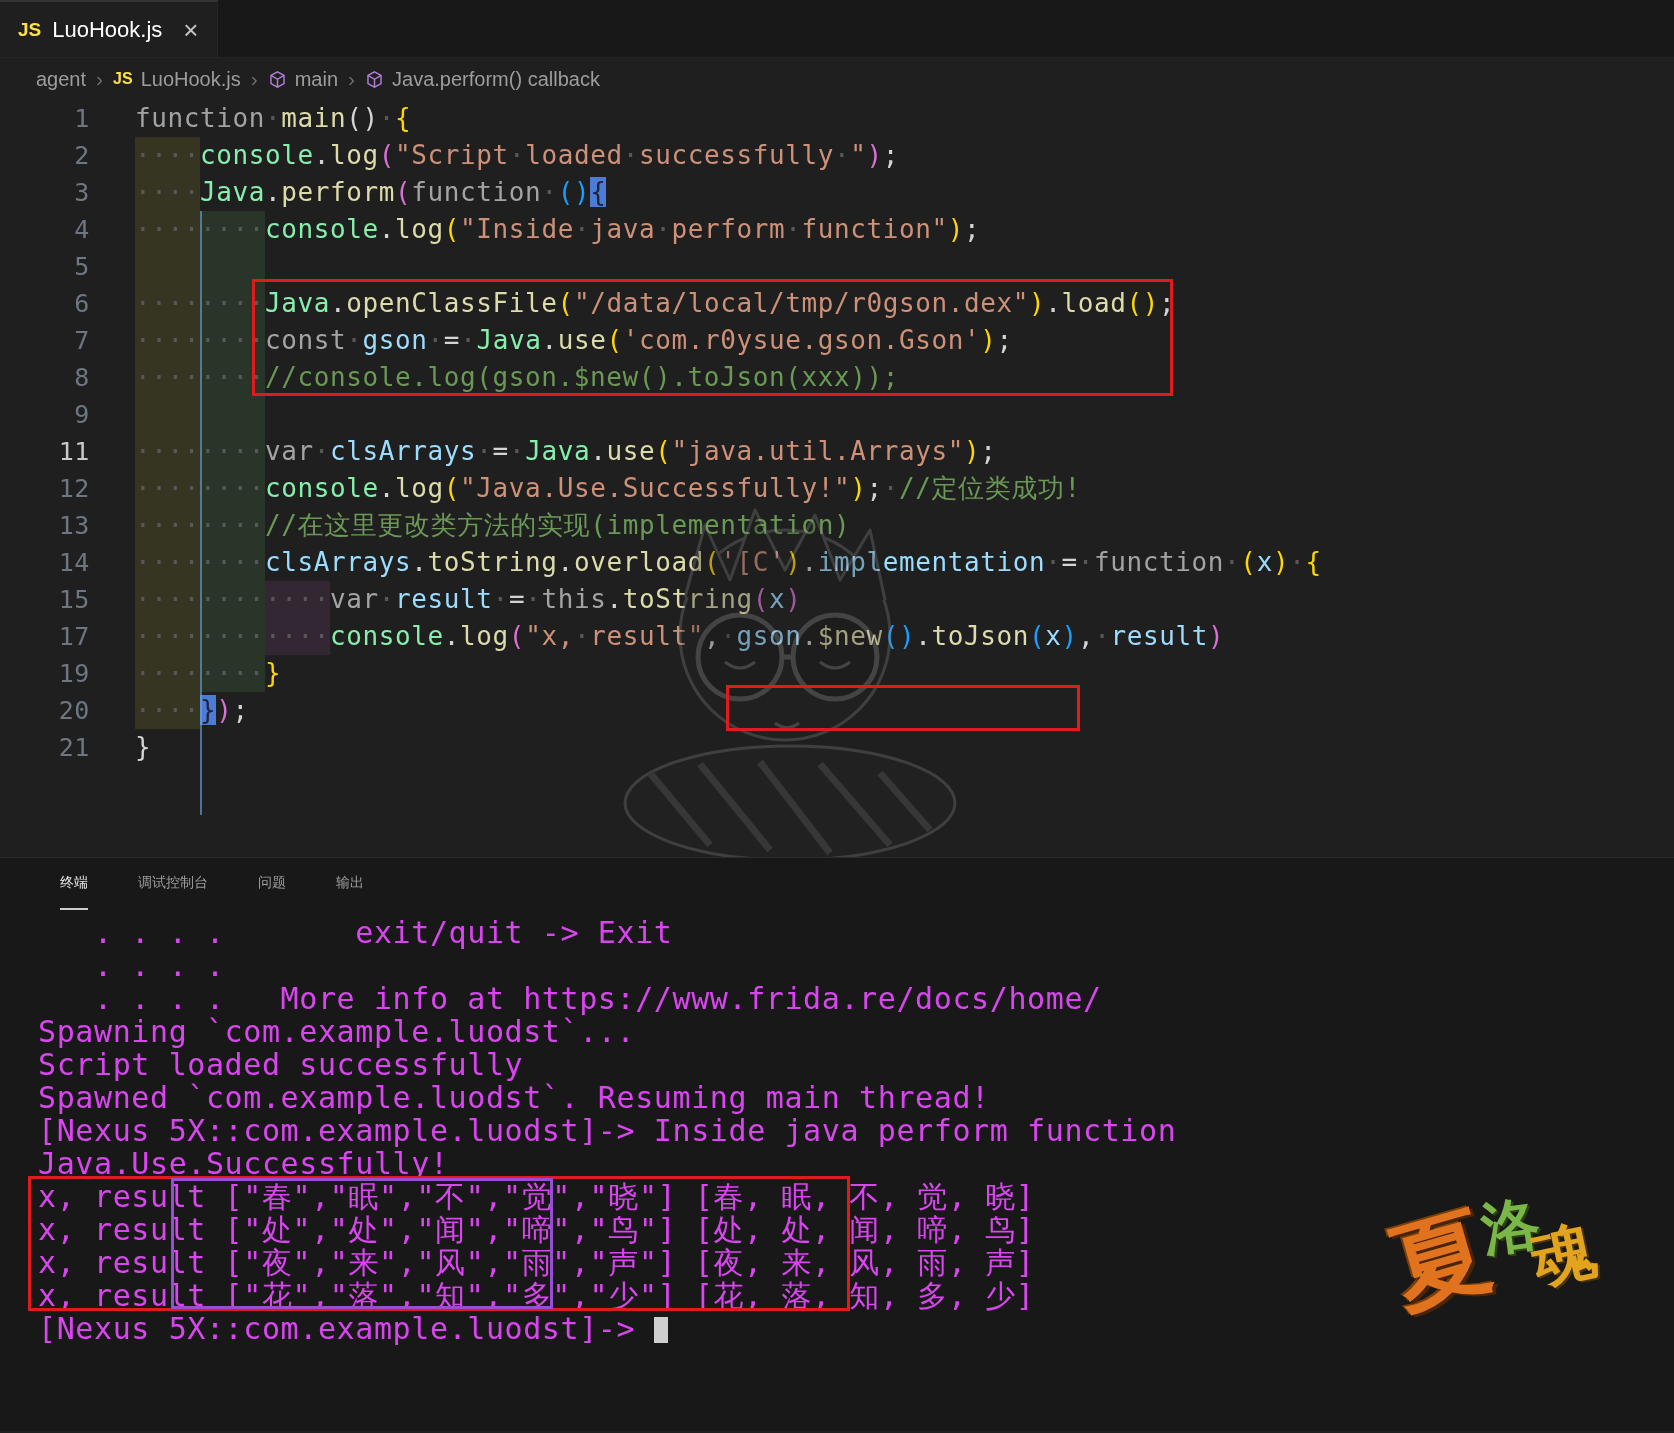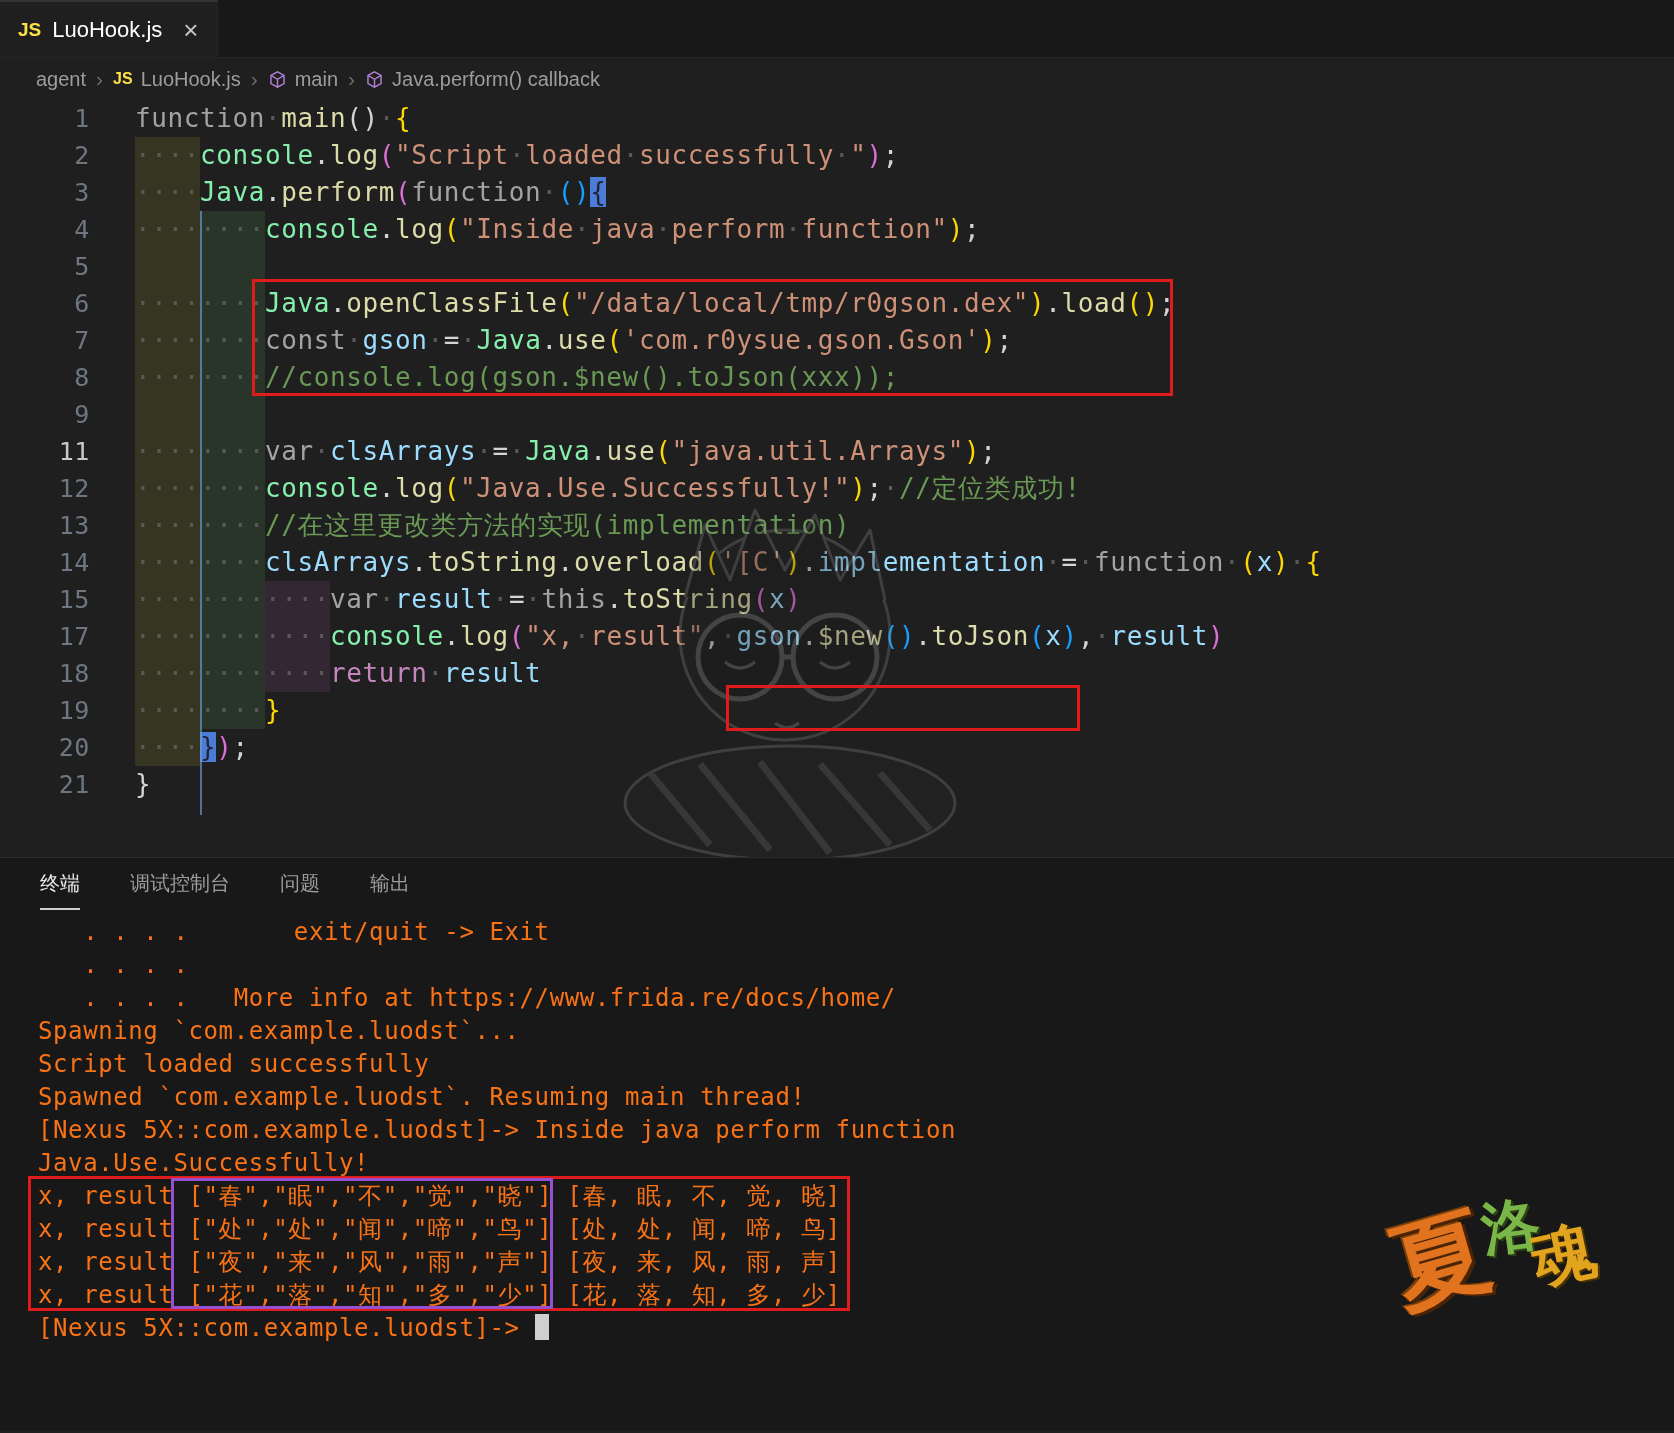--- a/index.html
+++ b/index.html
@@ -46,26 +46,26 @@
   .tk-b1{color:#FFD700;}
   .tk-b2{color:#DA70D6;}
   .tk-b3{color:#179FFF;}
   .tk-ws{color:#585858;}
   .tk-cur{background:#4d7cd6;color:#20243a;}
 
   .conan{position:absolute;left:590px;top:385px;opacity:0.30;z-index:3;pointer-events:none;}
 
   
   .panel{position:relative;height:574px;background:#181818;border-top:1px solid #2b2b2b;}
-  .panel-tabs{display:flex;gap:50px;padding-left:40px;height:52px;align-items:stretch;
-              font-size:20px;color:#9d9d9d;}
+  .panel-tabs{display:flex;gap:50px;padding-left:60px;height:52px;align-items:stretch;
+              font-size:14px;color:#9d9d9d;}
   .panel-tab{display:flex;align-items:center;border-bottom:2px solid transparent;}
   .panel-tab.active{color:#e7e7e7;border-bottom-color:#cccccc;}
-  .terminal{padding:6px 0 0 38px;font-family:"DejaVu Sans Mono",monospace;font-size:24px;
-            letter-spacing:0.6px;line-height:33px;color:#f97316;white-space:pre;}
+  .terminal{padding:6px 0 0 38px;font-family:"DejaVu Sans Mono",monospace;font-size:30px;
+            letter-spacing:0.6px;line-height:33px;color:#d946ef;white-space:pre;}
   .cursor-block{display:inline-block;width:14px;height:26px;background:#cfcfcf;vertical-align:-4px;}
 
   
   .ann{position:absolute;border:3px solid #e01b1b;z-index:6;pointer-events:none;}
   .ann.purple{border-color:#9550d2;}
   .ann-code-load{left:252px;top:279px;width:921px;height:117px;}
   .ann-code-tojson{left:726px;top:685px;width:354px;height:46px;}
   .ann-term-red{left:28px;top:1176px;width:822px;height:135px;}
   .ann-term-purple{left:171px;top:1178px;width:382px;height:131px;}
 
@@ -170,24 +170,20 @@
         <div class="line-num">14</div>
         <div class="code-text"><span class="tint t0" style="left: 0px;"></span><span class="tint t1" style="left: 65px;"></span><span class="tk tk-ws">········</span><span class="tk tk-v">clsArrays</span><span class="tk tk-p">.</span><span class="tk tk-fn">toString</span><span class="tk tk-p">.</span><span class="tk tk-fn">overload</span><span class="tk tk-b1">(</span><span class="tk tk-s">'[C'</span><span class="tk tk-b1">)</span><span class="tk tk-p">.</span><span class="tk tk-v">implementation</span><span class="tk tk-ws">·</span><span class="tk tk-p">=</span><span class="tk tk-ws">·</span><span class="tk tk-kw">function</span><span class="tk tk-ws">·</span><span class="tk tk-b1">(</span><span class="tk tk-v">x</span><span class="tk tk-b1">)</span><span class="tk tk-ws">·</span><span class="tk tk-b1">{</span></div>
       </div>
       <div class="code-row">
         <div class="line-num">15</div>
         <div class="code-text"><span class="tint t0" style="left: 0px;"></span><span class="tint t1" style="left: 65px;"></span><span class="tint t2" style="left: 130px;"></span><span class="tk tk-ws">············</span><span class="tk tk-kw">var</span><span class="tk tk-ws">·</span><span class="tk tk-v">result</span><span class="tk tk-ws">·</span><span class="tk tk-p">=</span><span class="tk tk-ws">·</span><span class="tk tk-kw">this</span><span class="tk tk-p">.</span><span class="tk tk-fn">toString</span><span class="tk tk-b2">(</span><span class="tk tk-v">x</span><span class="tk tk-b2">)</span></div>
       </div>
       <div class="code-row">
         <div class="line-num">17</div>
         <div class="code-text"><span class="tint t0" style="left: 0px;"></span><span class="tint t1" style="left: 65px;"></span><span class="tint t2" style="left: 130px;"></span><span class="tk tk-ws">············</span><span class="tk tk-cls">console</span><span class="tk tk-p">.</span><span class="tk tk-fn">log</span><span class="tk tk-b2">(</span><span class="tk tk-s">"x,</span><span class="tk tk-ws">·</span><span class="tk tk-s">result"</span><span class="tk tk-p">,</span><span class="tk tk-ws">·</span><span class="tk tk-v">gson</span><span class="tk tk-p">.</span><span class="tk tk-fn">$new</span><span class="tk tk-b3">()</span><span class="tk tk-p">.</span><span class="tk tk-fn">toJson</span><span class="tk tk-b3">(</span><span class="tk tk-v">x</span><span class="tk tk-b3">)</span><span class="tk tk-p">,</span><span class="tk tk-ws">·</span><span class="tk tk-v">result</span><span class="tk tk-b2">)</span></div>
-      </div>
-      <div class="code-row">
-        <div class="line-num">18</div>
-        <div class="code-text"><span class="tint t0" style="left: 0px;"></span><span class="tint t1" style="left: 65px;"></span><span class="tint t2" style="left: 130px;"></span><span class="tk tk-ws">············</span><span class="tk tk-ctl">return</span><span class="tk tk-ws">·</span><span class="tk tk-v">result</span></div>
       </div>
       <div class="code-row">
         <div class="line-num">19</div>
         <div class="code-text"><span class="tint t0" style="left: 0px;"></span><span class="tint t1" style="left: 65px;"></span><span class="tk tk-ws">········</span><span class="tk tk-b1">}</span></div>
       </div>
       <div class="code-row">
         <div class="line-num">20</div>
         <div class="code-text"><span class="tint t0" style="left: 0px;"></span><span class="tk tk-ws">····</span><span class="tk tk-cur">}</span><span class="tk tk-b2">)</span><span class="tk tk-p">;</span></div>
       </div>
       <div class="code-row">

